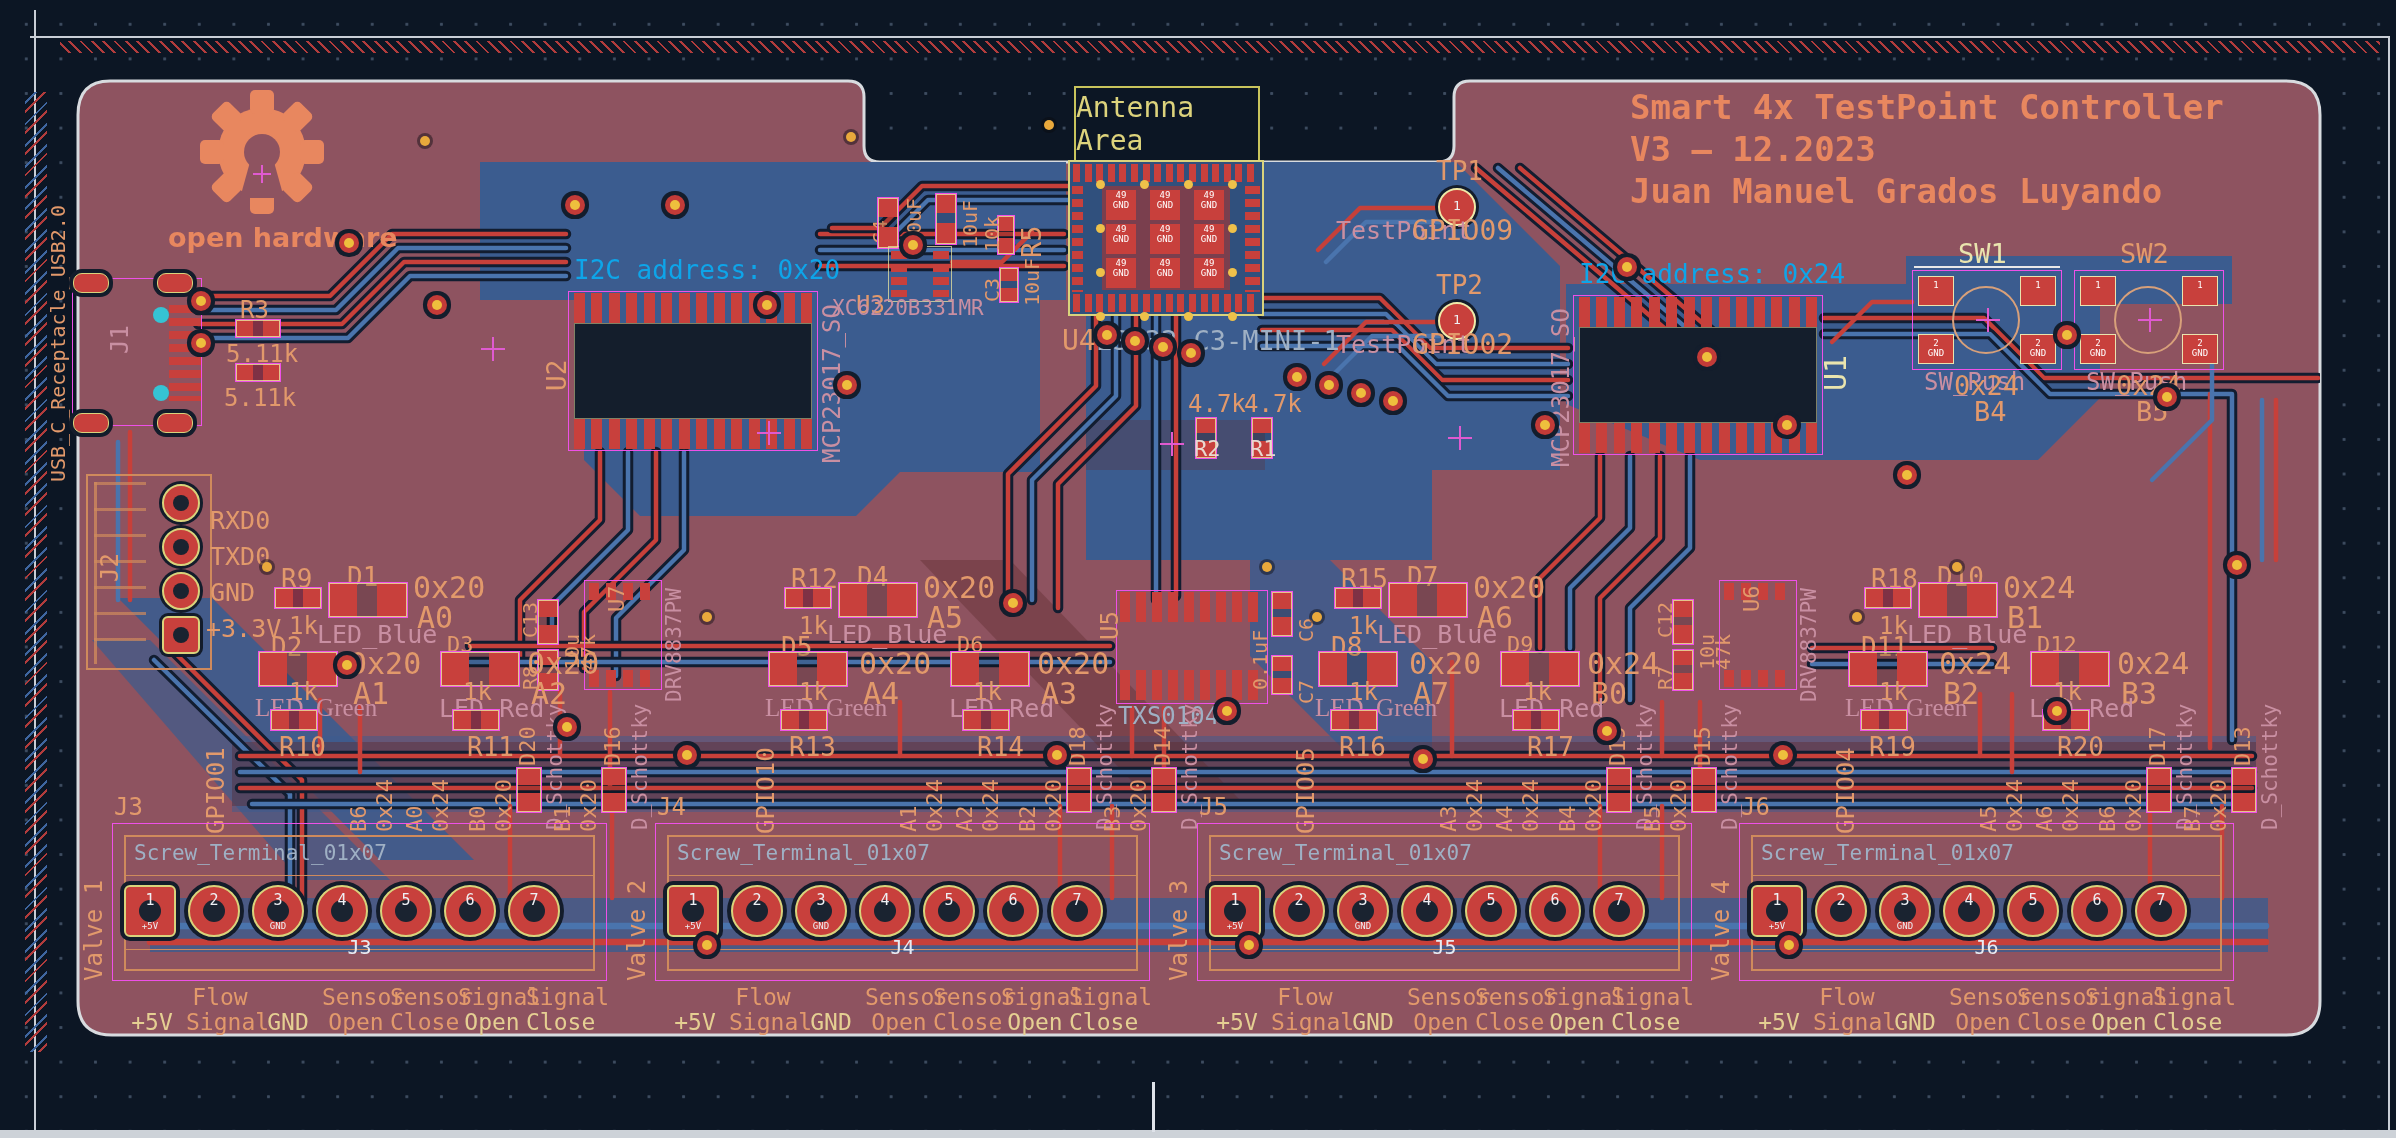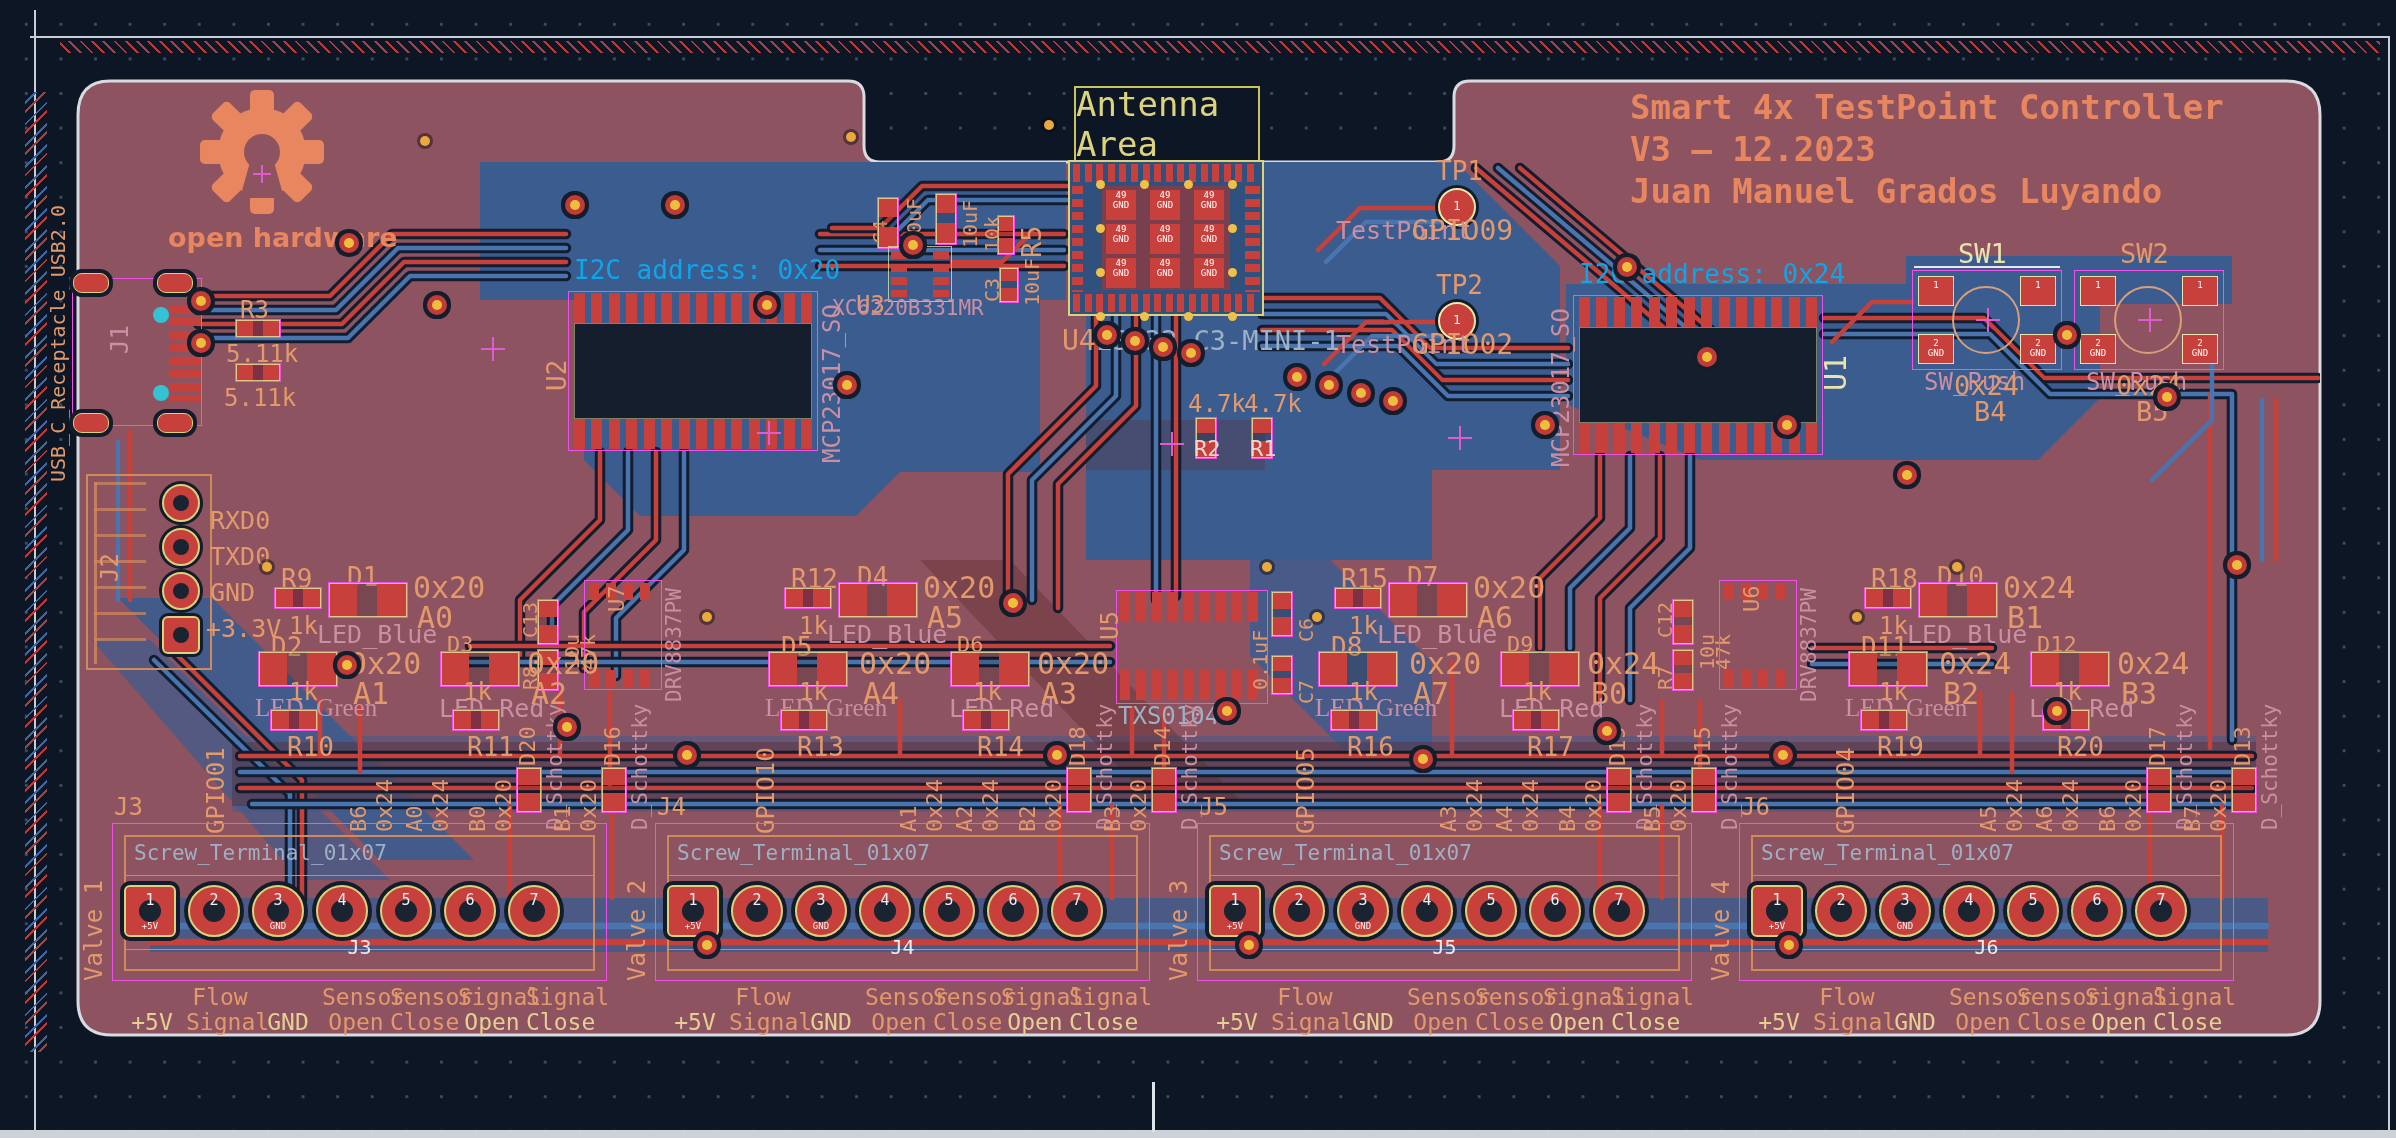--- a/index.html
+++ b/index.html
@@ -60,21 +60,21 @@
   .tu{stroke:#4a74ad;stroke-width:4.5;fill:none;stroke-linejoin:round;stroke-linecap:round;}
   .tw{stroke-width:6.5;}
   
   .ttl{left:1630px;top:86px;font-size:34px;font-weight:bold;line-height:42px;color:#e8875f;white-space:nowrap;}
   .logo{left:160px;top:76px;width:250px;height:190px;}
   .logo .cap{position:absolute;left:8px;top:146px;font-family:"DejaVu Sans",sans-serif;
     font-weight:bold;font-size:27px;color:#e8875f;letter-spacing:0;}
   
   .esp{left:1058px;top:80px;width:215px;height:280px;}
   .ant{position:absolute;left:16px;top:6px;width:186px;height:76px;background:#0c1624;border:2px solid #c9c45c;
-    display:flex;align-items:center;justify-content:center;font-size:34px;color:#ddd37c;box-sizing:border-box;}
+    display:flex;align-items:center;justify-content:center;font-size:28px;color:#ddd37c;box-sizing:border-box;}
   .mod{position:absolute;left:10px;top:80px;width:196px;height:156px;border:2px solid #d9d37c;
     background:#30507d;box-sizing:border-box;}
   .mod-field{position:absolute;left:32px;top:24px;width:128px;height:104px;background:#7a3f4e;}
   .mod-pt{position:absolute;left:3px;top:2px;width:186px;height:18px;}
   .mod-pb{position:absolute;left:3px;bottom:2px;width:186px;height:18px;}
   .mod-pr{position:absolute;right:2px;top:24px;width:15px;height:106px;}
   .mod-pl{position:absolute;left:2px;top:24px;width:11px;height:106px;}
   .mg{position:absolute;width:30px;height:30px;background:#c8403c;color:#fff;text-align:center;
     font-size:9px;line-height:10px;padding-top:0;box-sizing:border-box;}
   .mvias{position:absolute;left:26px;top:18px;width:9px;height:9px;border-radius:50%;background:#eec14a;
@@ -187,21 +187,21 @@
   .c-addrb{position:absolute;left:148px;top:12px;font-size:30px;}
   .c-bitb{position:absolute;left:152px;top:42px;font-size:30px;}
   .c-lb{position:absolute;left:52px;top:62px;font-size:25px;}
   .c-dgref{position:absolute;left:6px;top:74px;font-size:26px;}
   .c-dgfp{left:-6px;top:94px;width:78px;height:34px;}
   .c-addrg{position:absolute;left:84px;top:88px;font-size:30px;}
   .c-bitg{position:absolute;left:88px;top:118px;font-size:30px;}
   .c-valg{position:absolute;left:24px;top:120px;font-size:24px;}
   .c-lg{position:absolute;left:-10px;top:136px;font-size:25px;font-family:Liberation Serif, serif;}
   .c-rgfp{left:6px;top:152px;width:46px;height:20px;}
-  .c-rgref{position:absolute;left:22px;top:174px;font-size:26px;}
+  .c-rgref{position:absolute;left:14px;top:174px;font-size:26px;}
   .c-drref{position:absolute;left:182px;top:74px;font-size:22px;}
   .c-drfp{left:176px;top:94px;width:78px;height:34px;}
   .c-addrr{position:absolute;left:262px;top:88px;font-size:30px;}
   .c-bitr{position:absolute;left:266px;top:118px;font-size:30px;}
   .c-valr{position:absolute;left:198px;top:120px;font-size:24px;}
   .c-lr{position:absolute;left:174px;top:136px;font-size:25px;}
   .c-rrfp{left:188px;top:152px;width:46px;height:20px;}
   .c-rrref{position:absolute;left:202px;top:174px;font-size:26px;}
   
   .vg{position:absolute;top:688px;width:560px;height:150px;}

